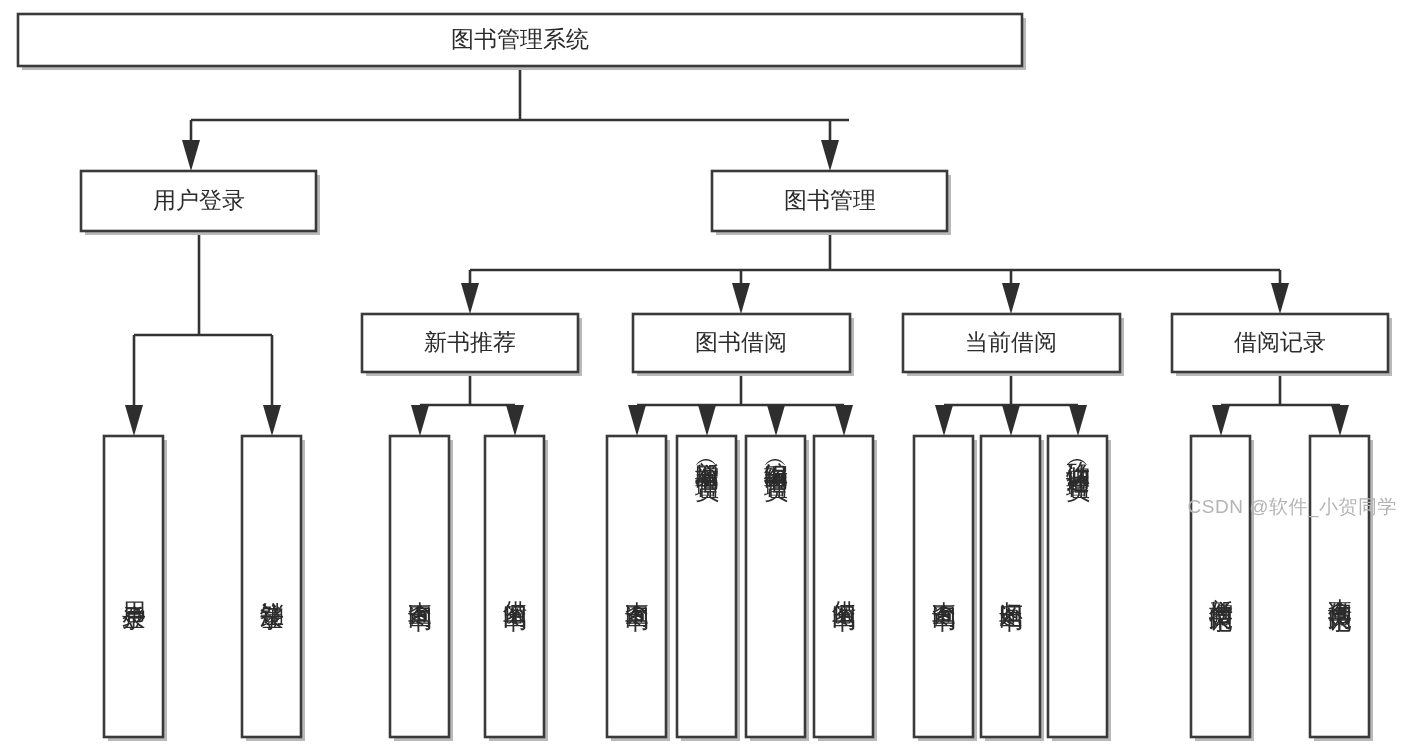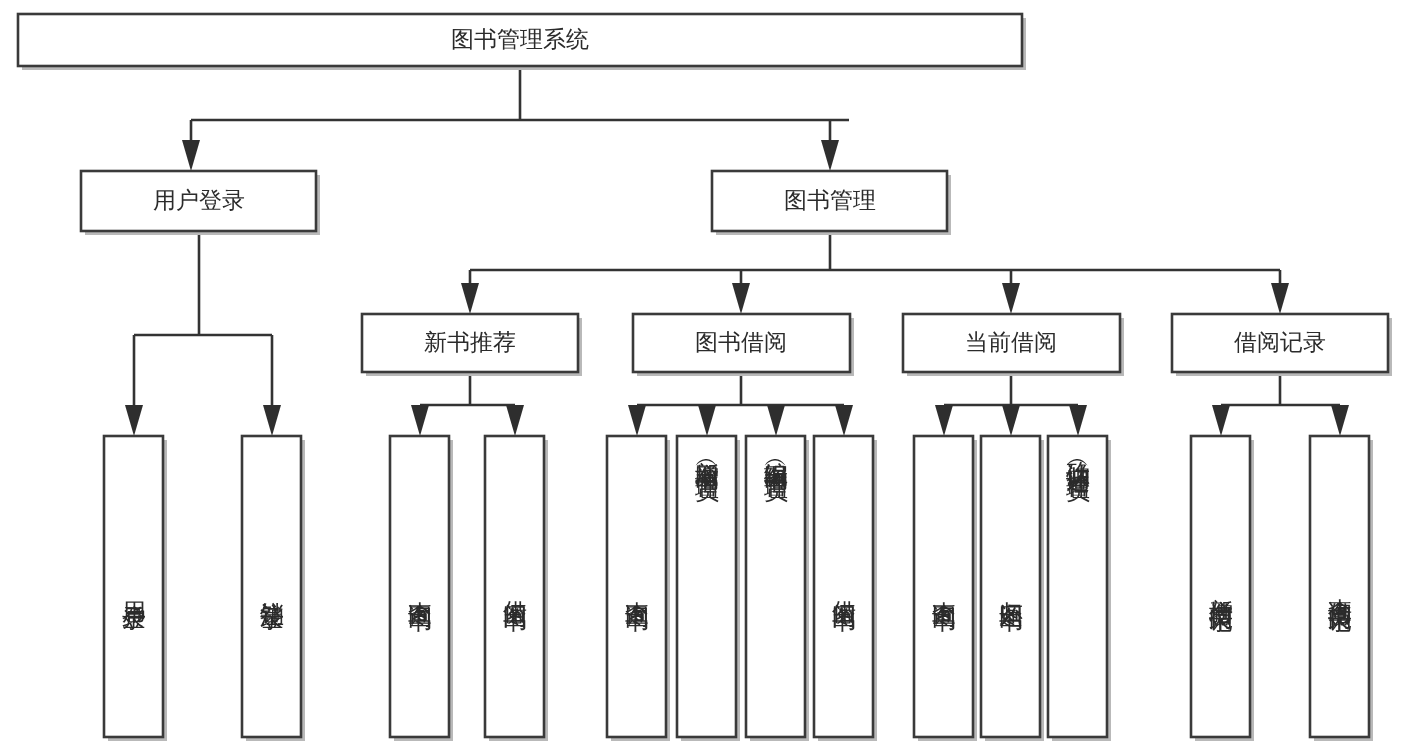--- a/index.html
+++ b/index.html
@@ -260,14 +260,15 @@
     <span class="leaf-label" style="margin-top:6px;">确认归还（管理员）</span>
   </div>
 
   <div class="leaf-label-wrap" style="left:1191px; top:436px; width:59px; height:301px;">
     <span class="leaf-label">新增借阅记录</span>
   </div>
   <div class="leaf-label-wrap" style="left:1310px; top:436px; width:59px; height:301px;">
     <span class="leaf-label">查询借阅记录</span>
   </div>
 
+  <div class="watermark">CSDN @软件_小贺同学</div>
 
 </div>
 
 </body></html>

